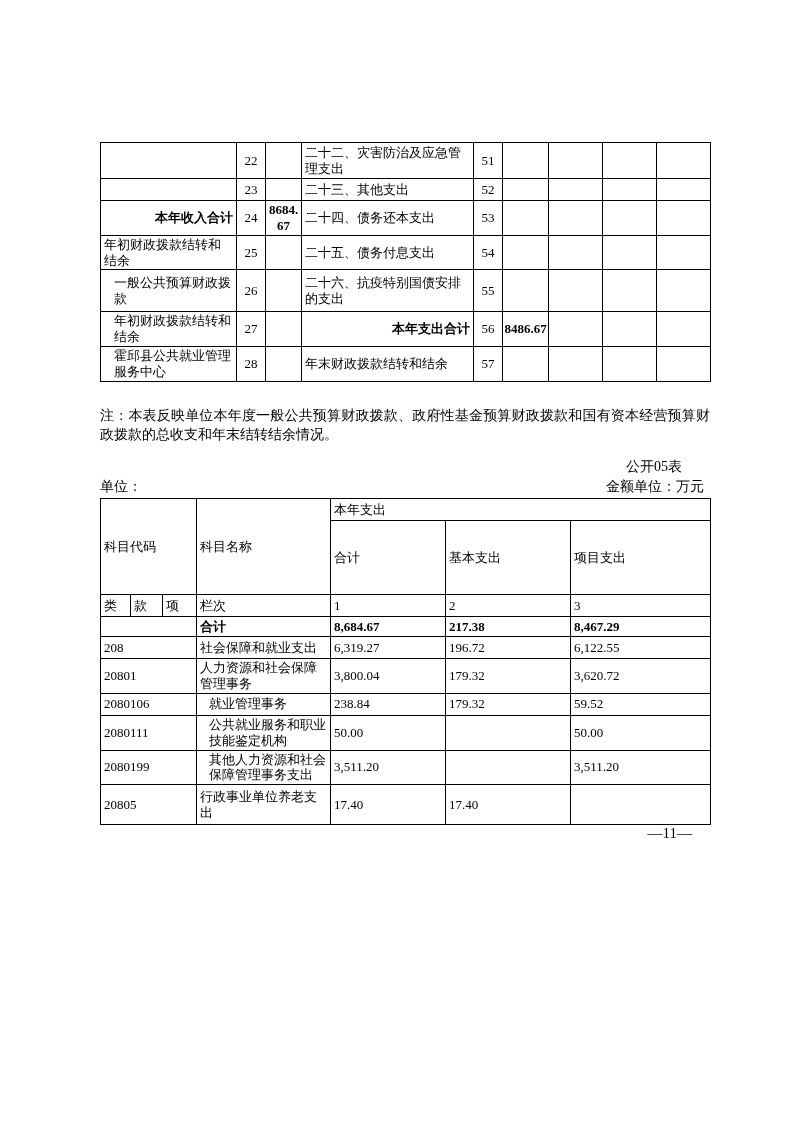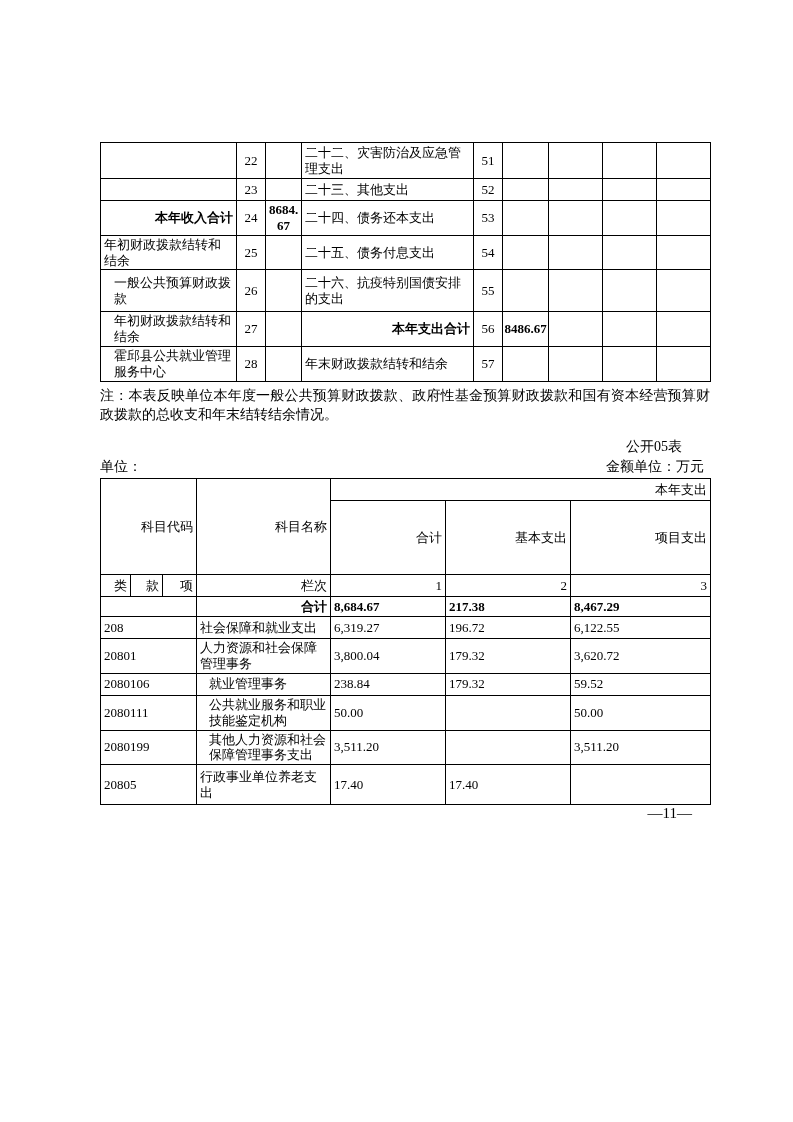--- a/index.html
+++ b/index.html
@@ -18,37 +18,37 @@
   
   .t1 { margin-top:142px; }
   .t1 td.no  { text-align:center; padding:1px 0; }
   .t1 td.amt { text-align:center; padding:1px; word-break:break-all;font-weight:bold; }
   .t1 td.lname { text-align:left; }
   .t1 td.rname { text-align:left; }
   .t1 td.ind { padding-left:13px; }
   .t1 td.bc  { font-weight:bold; text-align:right; }
   .r36{height:36px} .r22{height:22px} .r32{height:32px} .r34{height:34px} .r42{height:42px}
 
-  .note { margin-top:4px; width:610px; font-size:14px; line-height:1.4; text-align:justify; }
+  .note { margin-top:24px; width:610px; font-size:14px; line-height:1.4; text-align:justify; }
 
   .title {
     margin-top:106px; text-align:center;
     font-size:21px; font-weight:bold; letter-spacing:1px;
     font-family:"Liberation Sans","DejaVu Sans",sans-serif;
   }
   .table-label { margin-top:13px; text-align:right; padding-right:28px; font-size:14px; }
 
   .unit-row { margin-top:2px; display:flex; justify-content:space-between; align-items:flex-end; font-size:14px; }
   .unit-left { display:flex; align-items:flex-end; }
   .unit-name { width:160px; margin-left:26px; line-height:1.2; text-align:left; }
   .amount-unit { padding-right:6px; }
 
   
   .t2 { margin-top:2px; }
-  .t2 td.hc   { text-align:right; }
+  .t2 td.hc   { text-align:left; }
   .t2 td.code { text-align:left; padding-left:3px; }
   .t2 td.name { text-align:left; }
   .t2 td.ind  { padding-left:12px; }
   .t2 td.num  { text-align:left; padding-right:5px; }
   .t2 .b { font-weight:bold; }
   .h22{height:22px} .h74{height:74px} .h20{height:20px} .h32{height:32px} .h34{height:34px} .h40{height:40px}
 
   .footer { text-align:right; padding-right:18px; font-size:15px; }
 </style>
 </head>

